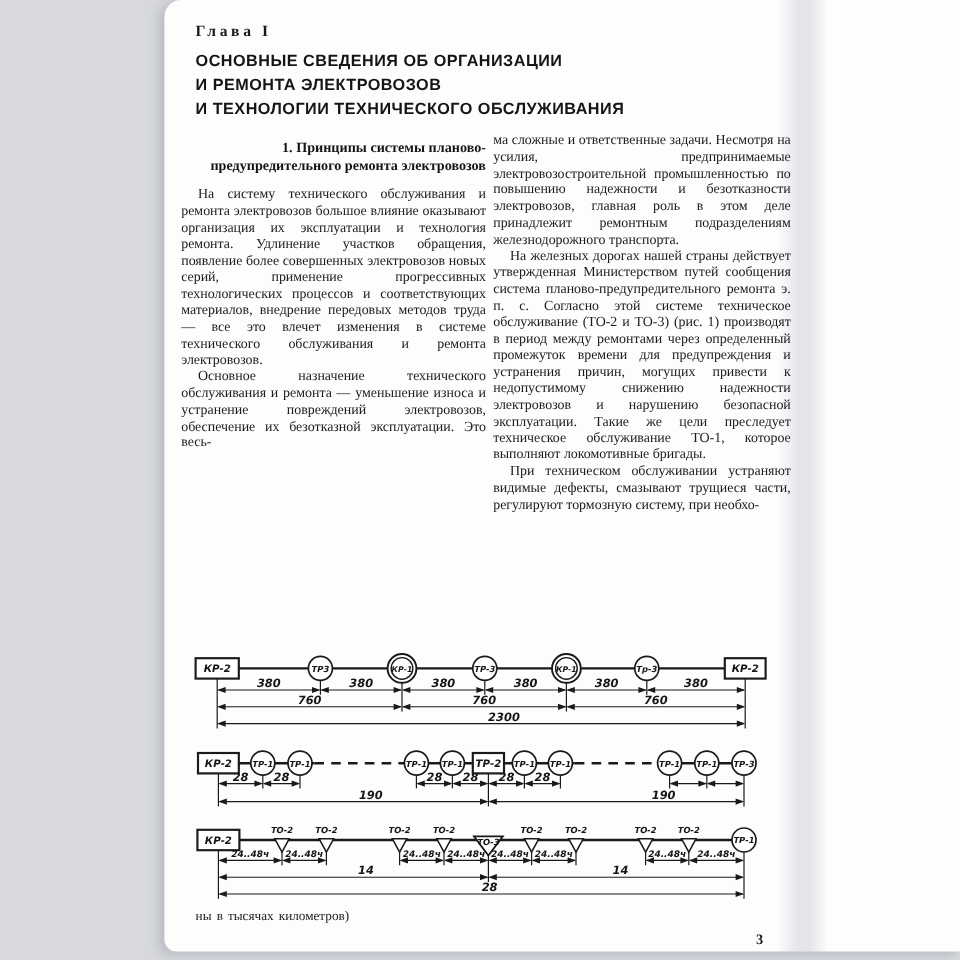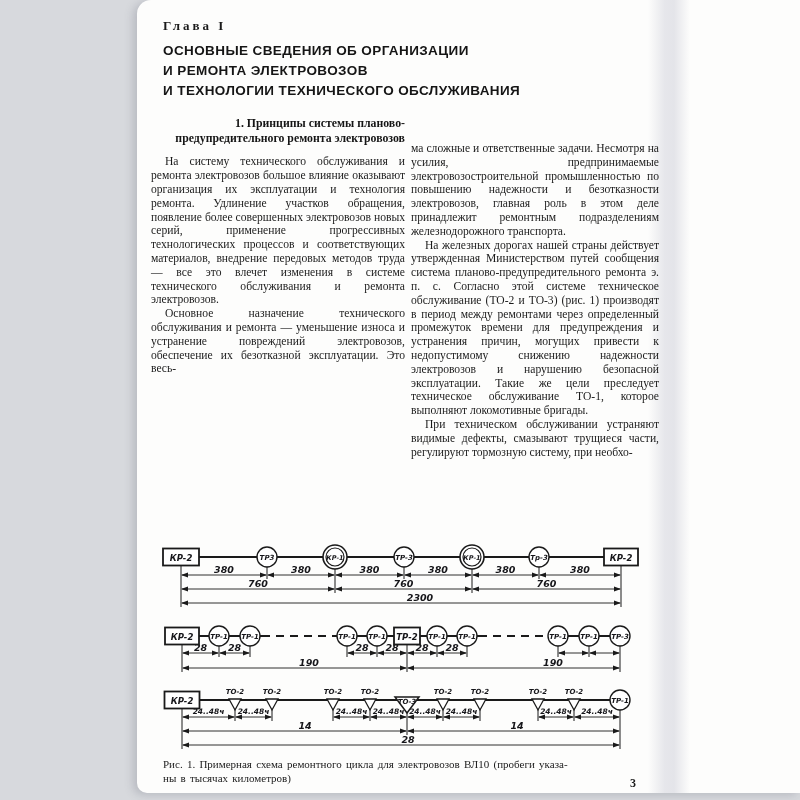--- a/index.html
+++ b/index.html
@@ -32,21 +32,21 @@
     position:absolute;top:110px;color:#1b1b1b;
     font-size:11.6px;line-height:13.8px;text-align:justify;
   }
   .col-left{left:151px;width:254px;}
   .col-right{left:411px;width:248px;}
   .section-heading{
     font-weight:bold;font-size:11.8px;line-height:15.2px;text-align:right;
     margin:6px 0 9px 0;color:#151515;
   }
   .body-p{margin:0;text-indent:14px;}
-  .body-p.noindent{text-indent:0;margin-top:32px;}
+  .body-p.noindent{text-indent:0;}
   .diagram-wrap{position:absolute;left:140px;top:538px;width:520px;height:217px;}
   svg text{fill:#16161a;}
   .node-label{font:italic 700 7px "DejaVu Sans",sans-serif;}
   .node-label-box{font:italic 700 8.5px "DejaVu Sans",sans-serif;}
   .node-label-sm{font:italic 700 6.5px "DejaVu Sans",sans-serif;}
   .node-label-top{font:italic 700 7px "DejaVu Sans",sans-serif;}
   .dim-label{font:italic 700 9.5px "DejaVu Sans",sans-serif;}
   .dim-label-sm{font:italic 700 7.5px "DejaVu Sans",sans-serif;}
   .figure-caption{
     position:absolute;left:163px;top:757px;width:483px;
@@ -311,17 +311,16 @@
         <text x="538" y="692" text-anchor="middle" dominant-baseline="middle" class="node-label-top">ТО-2</text>
         <polygon points="568,699 580,699 574,710" fill="#fff" stroke="#1a1a1a" stroke-width="1.3"></polygon>
         <text x="574" y="692" text-anchor="middle" dominant-baseline="middle" class="node-label-top">ТО-2</text>
         <circle cx="620" cy="700" r="10" fill="#fff" stroke="#1a1a1a" stroke-width="1.4"></circle>
         <text x="620" y="701" text-anchor="middle" dominant-baseline="middle" class="node-label">ТР-1</text>
       </g>
     </svg>
 </div>
 
 <div class="figure-caption">
-  <span>Рис. 1. Примерная схема ремонтного цикла для электровозов ВЛ10 (пробеги указа-</span>
   <span>ны в тысячах километров)</span>
 </div>
 
 <div class="page-number">3</div>
 
 </body></html>

